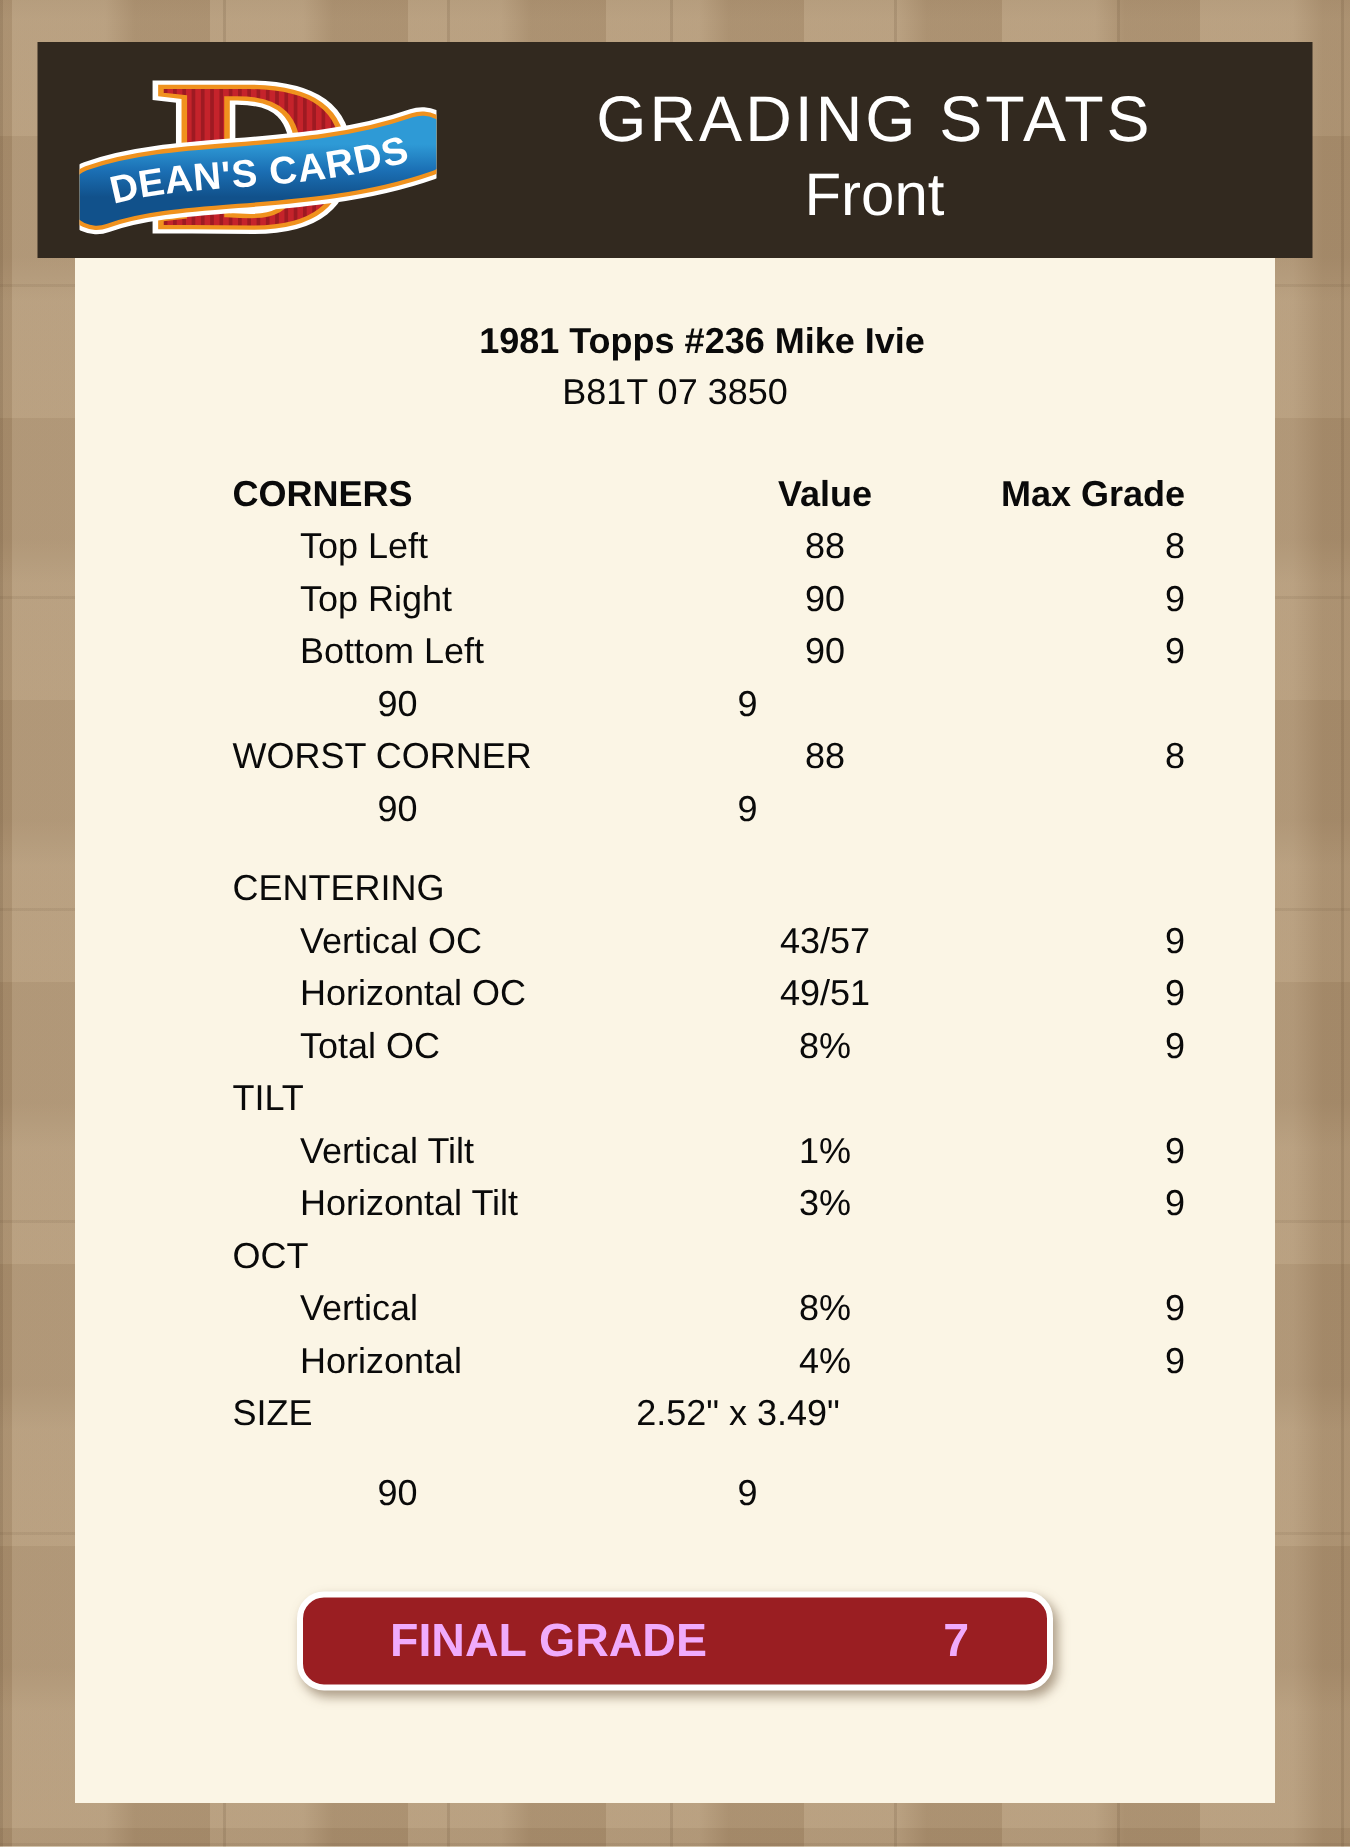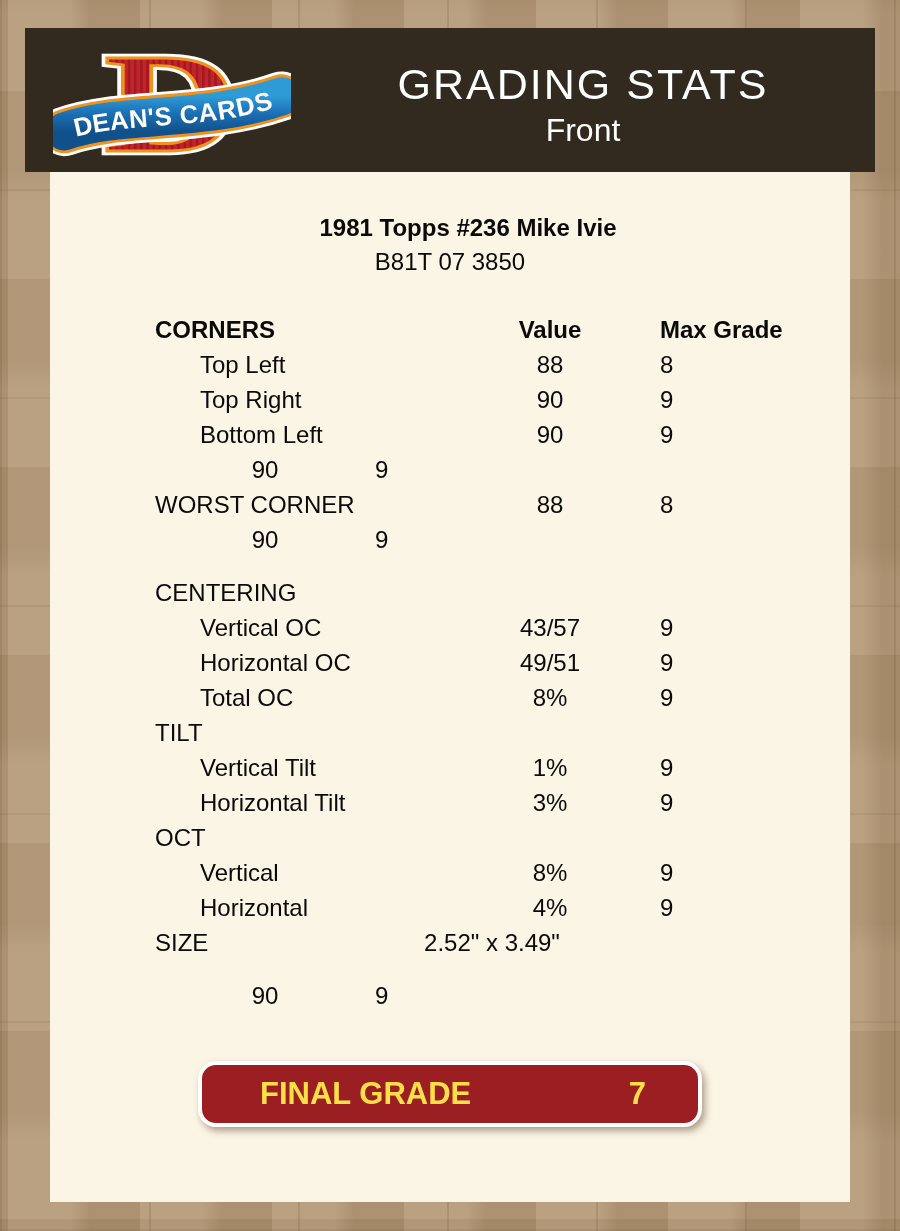--- a/index.html
+++ b/index.html
@@ -15,47 +15,47 @@
   }
   .header{
     position:absolute;left:25px;top:28px;width:850px;height:144px;
     background:var(--header-bg,#32291f);
     display:flex;align-items:center;
   }
   .logo{flex:none;width:238px;height:134px;margin-left:28px;}
   .logo svg{width:100%;height:100%;display:block;}
   .header-text{flex:1;text-align:center;color:#fff;padding-top:10px;}
   .h-title{font-size:43px;letter-spacing:2px;line-height:1.1;}
-  .h-sub{font-size:32px;margin-top:4px;}
+  .h-sub{font-size:40px;margin-top:4px;}
   .panel{
     position:absolute;left:50px;top:172px;width:800px;height:1030px;
     background:var(--panel-bg,#fbf5e5);
     color:#0a0a0a;
   }
   .card-title{margin-top:42px;text-align:center;font-size:24px;font-weight:bold;margin-left:36px;}
   .card-id{text-align:center;font-size:24px;margin-top:6px;}
   .table{margin:36px 0 0 105px;width:635px;}
   .trow{display:flex;height:35px;align-items:center;font-size:24px;}
   .cell{white-space:nowrap;}
   .cell.label{width:285px;}
   .cell.value{width:220px;text-align:center;}
-  .cell.grade{width:130px;text-align:left;}
+  .cell.grade{width:130px;text-align:right;}
   .colheader .cell{font-weight:bold;}
   .boldlabel .cell.label{font-weight:normal;}
   .indent .cell.label{padding-left:45px;box-sizing:border-box;}
   .gap{margin-top:18px;}
   .size .cell.value{transform:translateX(-58px);}
   .final{
     width:504px;height:66px;box-sizing:border-box;
     margin:48px auto 0;
     background:var(--button-bg,#9a1e22);
     border:4px solid #ffffff;border-radius:18px;
     box-shadow:3px 4px 7px rgba(110,85,60,0.55);
     display:flex;align-items:center;justify-content:space-between;
-    color:#fde047;font-weight:bold;font-size:31px;
+    color:#f0abfc;font-weight:bold;font-size:31px;
     padding:0 52px 0 58px;cursor:pointer;
   }
 </style>
 </head>
 <body>
 
 <div class="header">
   <div class="logo">
     <svg viewBox="0 0 250 140">
       <defs>

